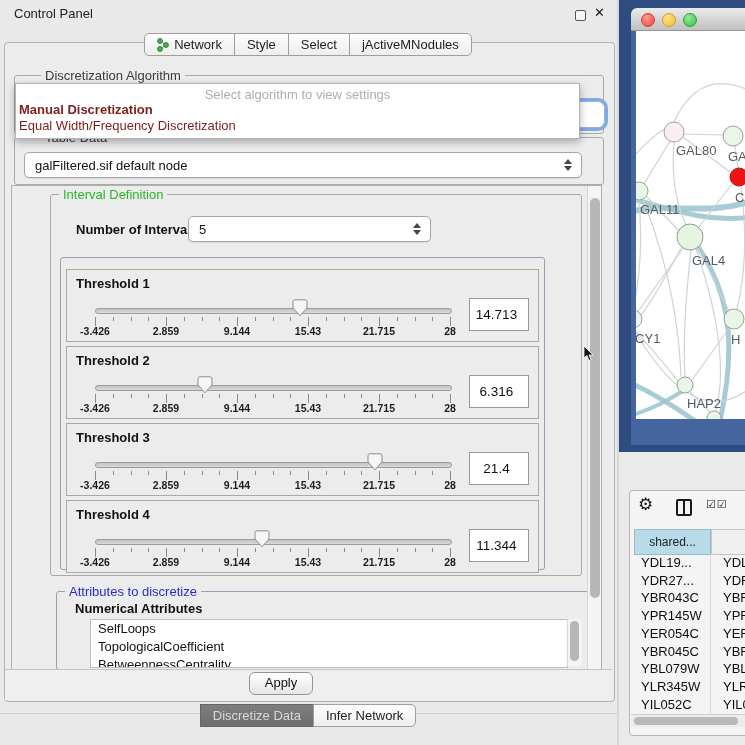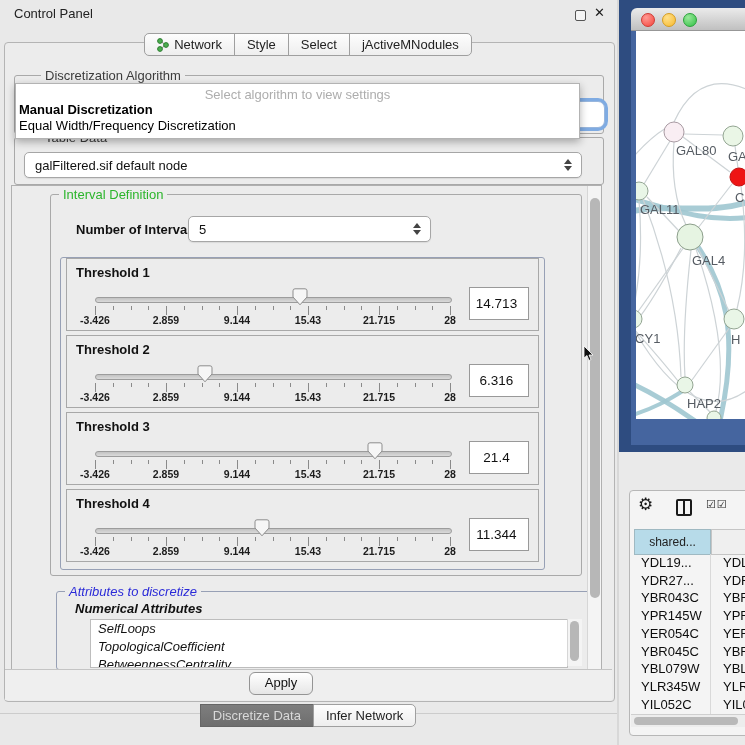--- a/index.html
+++ b/index.html
@@ -35,42 +35,42 @@
          box-shadow:0 1px 1px rgba(0,0,0,.08);}
   .spin{position:absolute;right:9px;top:50%;transform:translateY(-50%);width:8px;height:12px;}
   .spin::before{content:"";position:absolute;left:0;top:0;border-left:4px solid transparent;border-right:4px solid transparent;border-bottom:5px solid #444;}
   .spin::after{content:"";position:absolute;left:0;bottom:0;border-left:4px solid transparent;border-right:4px solid transparent;border-top:5px solid #444;}
   #focus-combo{left:552px;top:58px;width:46px;height:25px;background:#fff;border:1px solid #98b6dd;
                border-radius:7px;box-shadow:0 0 0 3px #7fabe2;}
   
   #algo-popup{left:10px;top:40px;width:563px;height:54px;background:#ffffff;border:1px solid #b3b3b3;
               box-shadow:0 3px 8px rgba(0,0,0,.3);z-index:50;}
   #popup-placeholder{left:0;top:3px;width:100%;text-align:center;font-size:13px;color:#adadad;}
-  .popup-item{position:absolute;left:3px;font-size:13px;color:#000000;white-space:nowrap;}
+  .popup-item{position:absolute;left:3px;font-size:13px;color:#7f1d1d;white-space:nowrap;}
   .popup-item.bold{font-weight:bold;}
   
   #scrollpane{left:6px;top:142px;width:589px;height:484px;border:1px solid #b0b0b0;background:#ececec;overflow:hidden;}
   .vscroll-track{position:absolute;background:#f4f4f4;border-left:1px solid #d6d6d6;}
   .scroll-thumb{position:absolute;background:#b7b7b7;border-radius:5px;}
   
   #interval-group{left:38px;top:8px;width:530px;height:380px;}
   #num-label{left:25px;top:27px;font-size:13px;font-weight:bold;color:#111;}
   #thr-group{left:9px;top:62px;width:483px;height:311px;border-color:#97a0b5;}
   .thr-box{position:relative;margin:0 5px 4px 5px;height:71px;border:1px solid #a8a8a8;background:#ececec;}
-  .thr-box:first-child{}
+  .thr-box:first-child{margin-top:11px;}
   .thr-label{position:absolute;left:9px;top:6px;font-size:13px;font-weight:bold;color:#111;}
   .track{position:absolute;left:28px;top:38px;width:355px;height:4px;border:1px solid #9c9c9c;border-radius:3px;
          background:linear-gradient(#c2c2c2,#dadada);}
   .thumb{position:absolute;top:29px;width:16px;height:18px;}
   .tick{position:absolute;width:1px;background:#8a8a8a;}
   .tick-label{position:absolute;top:55px;width:60px;text-align:center;font-size:10.5px;font-weight:bold;color:#1d1d1d;}
   .val-box{position:absolute;right:9px;top:28px;width:53px;height:31px;background:#fff;border:1px solid #999;
            font-size:13.5px;color:#111;text-align:center;line-height:31px;padding-right:5px;}
   
-  #attr-group{left:44px;top:405px;width:538px;height:77px;border-color:#97a0b5;font-style:italic;}
+  #attr-group{left:44px;top:405px;width:538px;height:77px;border-color:#97a0b5;}
   #attr-sublabel{left:18px;top:9px;font-size:13px;font-weight:bold;color:#111;}
   #attr-list{left:33px;top:27px;width:476px;height:47px;background:#fff;border:1px solid #bdbdbd;overflow:hidden;}
   .attr-item{font-size:13px;color:#111;line-height:18px;padding-left:7px;white-space:nowrap;}
   #attr-scroll{left:510px;top:27px;width:14px;height:47px;}
   
   #apply-area{left:0px;top:626px;width:607px;height:30px;background:#efefef;border-top:1px solid #c4c4c4;}
   #apply-btn{left:244px;top:629px;width:62px;height:21px;background:linear-gradient(#ffffff,#e6e6e6);
              border:1px solid #949494;border-radius:6px;font-size:13px;color:#111;text-align:center;line-height:20px;}
   
   #right-region{left:617px;top:0;width:128px;height:745px;overflow:hidden;background:#eaeaea;}

